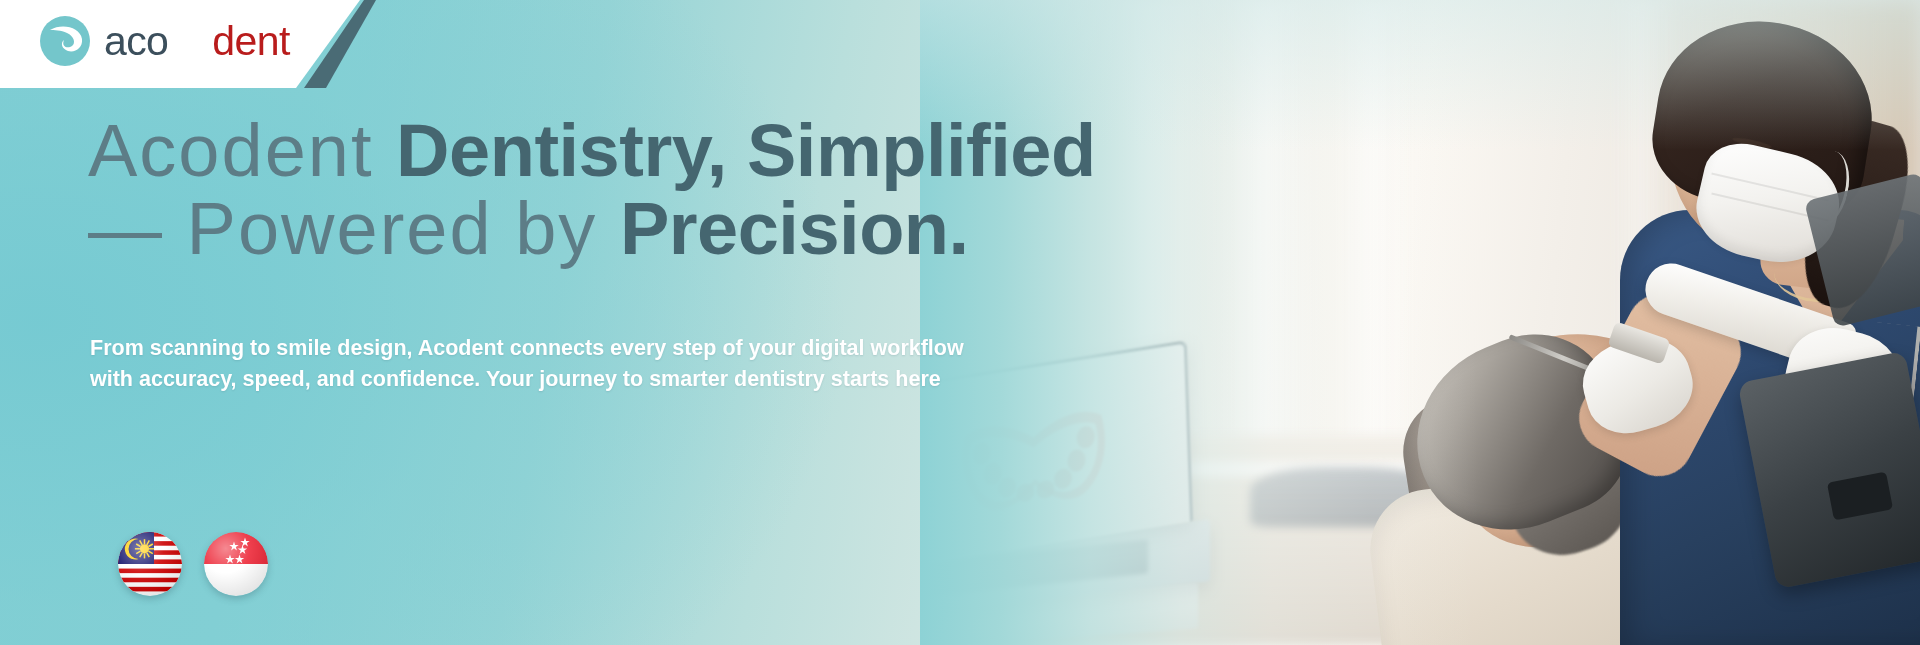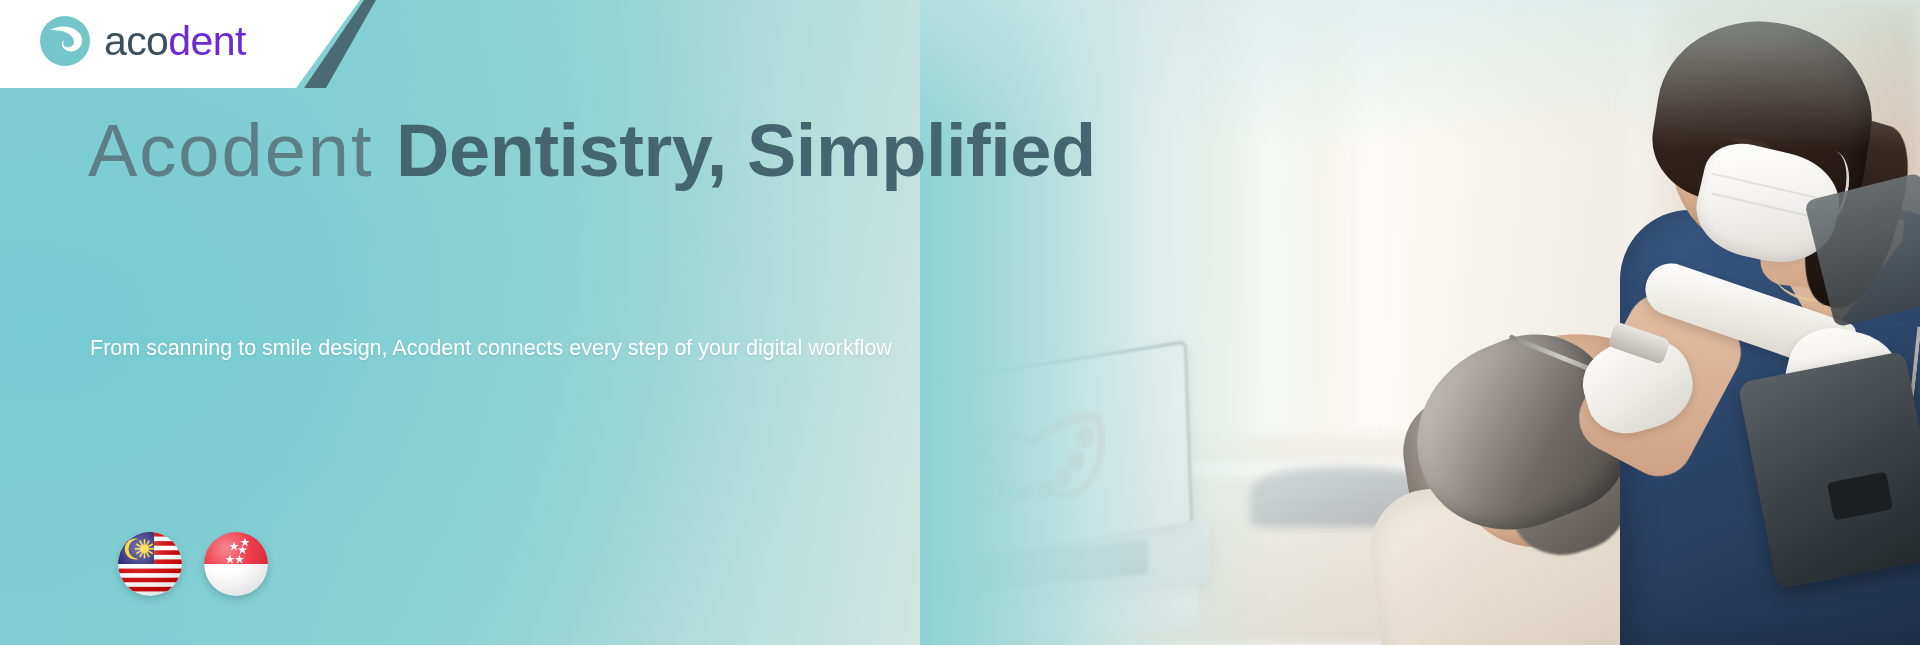--- a/index.html
+++ b/index.html
@@ -375,21 +375,21 @@
     z-index:16;
   }
   .logo-mark { width:50px; height:50px; display:block; }
   .logo-text {
     font-size:41px; line-height:1;
     letter-spacing:-.6px;
     font-weight:400;
     white-space:nowrap;
   }
   .logo-aco  { color:#3c4f5c; }
-  .logo-dent { color:#6d28d9; }
+  .logo-dent { color:#b91c1c;margin-left:44px; }
 
   
   .content { position:absolute; left:0; top:0; z-index:12; }
 
   .headline {
     position:absolute; left:88px; top:112px;
     width:1180px;
     font-size:74px;
     line-height:1.06;
     letter-spacing:-.5px;
@@ -398,21 +398,21 @@
   }
   .hl-line { display:block; }
   .hl-light { font-weight:300; color:#5d7d87; letter-spacing:2px; }
   .hl-bold  { font-weight:700; color:#456670; letter-spacing:-.5px; }
 
   .subcopy {
     position:absolute; left:90px; top:333px;
     width:1120px;
     font-size:21.5px;
     line-height:1.42;
-    font-weight:400;
+    font-weight:700;
     color:#ffffff;
     text-shadow:0 1px 2px rgba(60,100,110,.18);
   }
   .subcopy span { display:block; }
 
   
   .flags {
     position:absolute; left:118px; top:532px;
     display:flex; gap:22px; z-index:13;
   }
@@ -518,24 +518,26 @@
     <svg class="logo-mark" viewBox="0 0 50 50">
       <circle cx="25" cy="25" r="25" fill="#74c6cb"></circle>
       <path d="M10 14 C22 7 40 11 42 23 C43 32 35 37 28 35 C22 33 20 27 24 24 C21 31 28 33 32 30 C36 27 34 20 27 17 C21 14 14 14 10 14 Z" fill="#ffffff"></path>
     </svg>
     <div class="logo-text"><span class="logo-aco">aco</span><span class="logo-dent">dent</span></div>
   </div>
 
   <div class="content">
     <div class="headline">
       <span class="hl-line"><span class="hl-light">Acodent </span><span class="hl-bold">Dentistry, Simplified</span></span>
+      <span class="hl-line"><span class="hl-light">— Powered by </span><span class="hl-bold">Precision.</span></span>
     </div>
 
     <div class="subcopy">
       <span>From scanning to smile design, Acodent connects every step of your digital workflow</span>
+      <span>with accuracy, speed, and confidence. Your journey to smarter dentistry starts here</span>
     </div>
   </div>
 
   <div class="flags">
     <div class="flag">
       <svg viewBox="0 0 64 64">
         <defs>
           <clipPath id="clipMY">
               <circle cx="32" cy="32" r="32"></circle>
             </clipPath>

